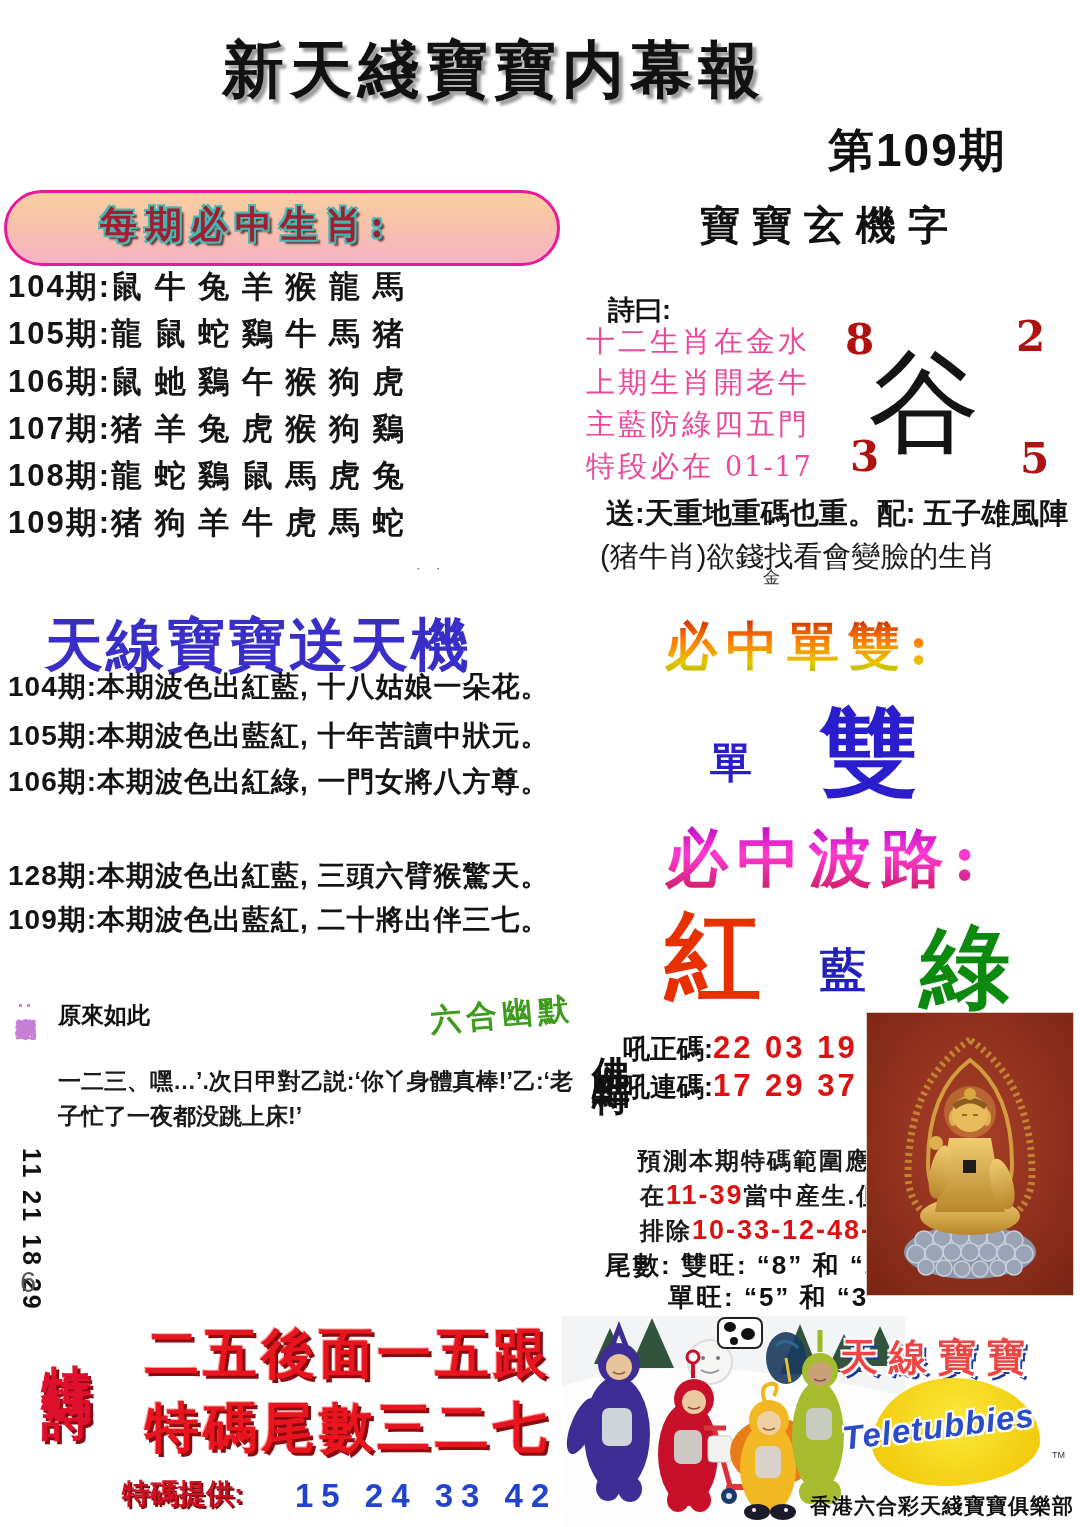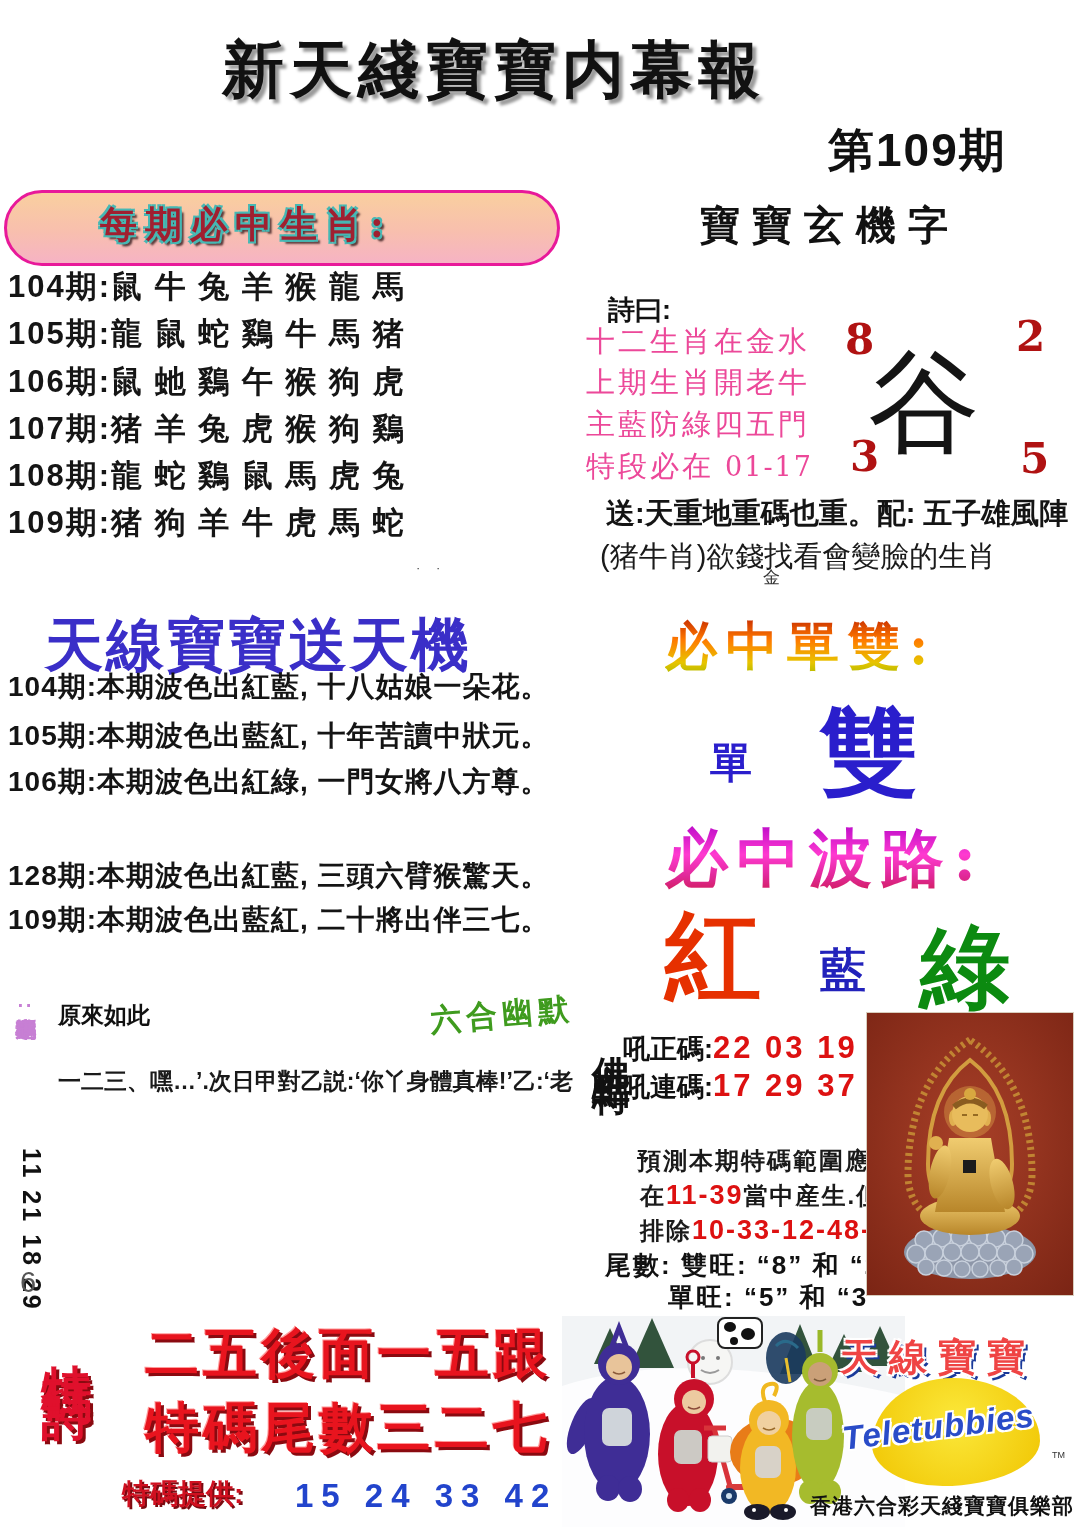--- a/index.html
+++ b/index.html
@@ -142,20 +142,21 @@
   <div class="abs hong">紅</div>
   <div class="abs lan">藍</div>
   <div class="abs lv">綠</div>
 
   <div class="abs lucky-label">本期幸運號碼:</div>
   <div class="abs lucky-nums">11 21 18 29</div>
   <div class="abs pageno">6</div>
 
   <div class="abs joke-title">原來如此</div>
   <div class="abs jline" style="top:1066px">一二三、嘿…’.次日甲對乙説:‘你丫身體真棒!’乙:‘老</div>
+  <div class="abs jline" style="top:1101px">子忙了一夜都没跳上床!’</div>
   <div class="abs humor">六合幽默</div>
 
   <div class="abs fozhu">佛主點特</div>
   <div class="abs prow1"><span class="codelabel">吼正碼:</span><span class="codenums">22 03 19 09</span></div>
   <div class="abs prow2"><span class="codelabel">吼連碼:</span><span class="codenums">17 29 37 44</span></div>
 
   <div class="abs predict" style="left:637px;top:1145px">預測本期特碼範圍應該</div>
   <div class="abs predict" style="left:640px;top:1180px"><span>在</span><span class="rednum">11-39</span><span>當中産生.但不</span></div>
   <div class="abs predict" style="left:640px;top:1215px"><span>排除</span><span class="rednum">10-33-12-48-13</span></div>
 

